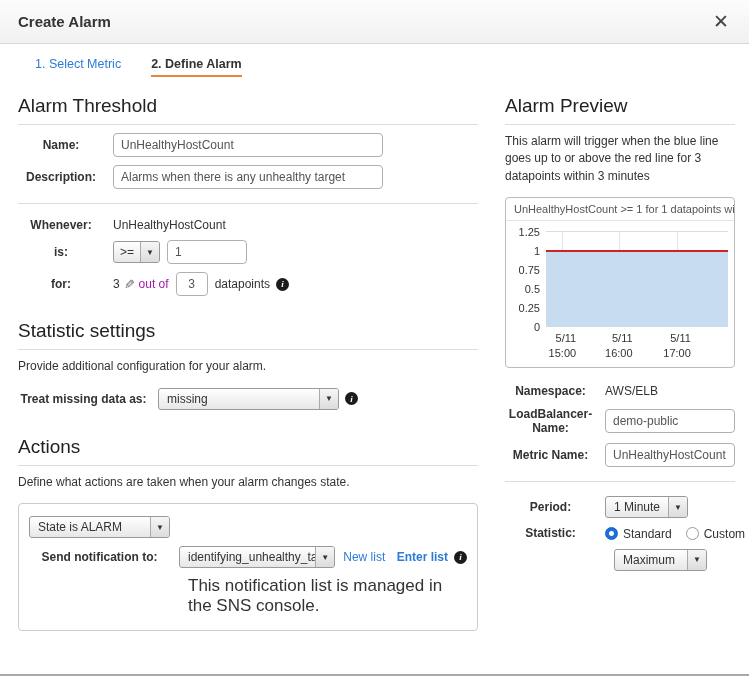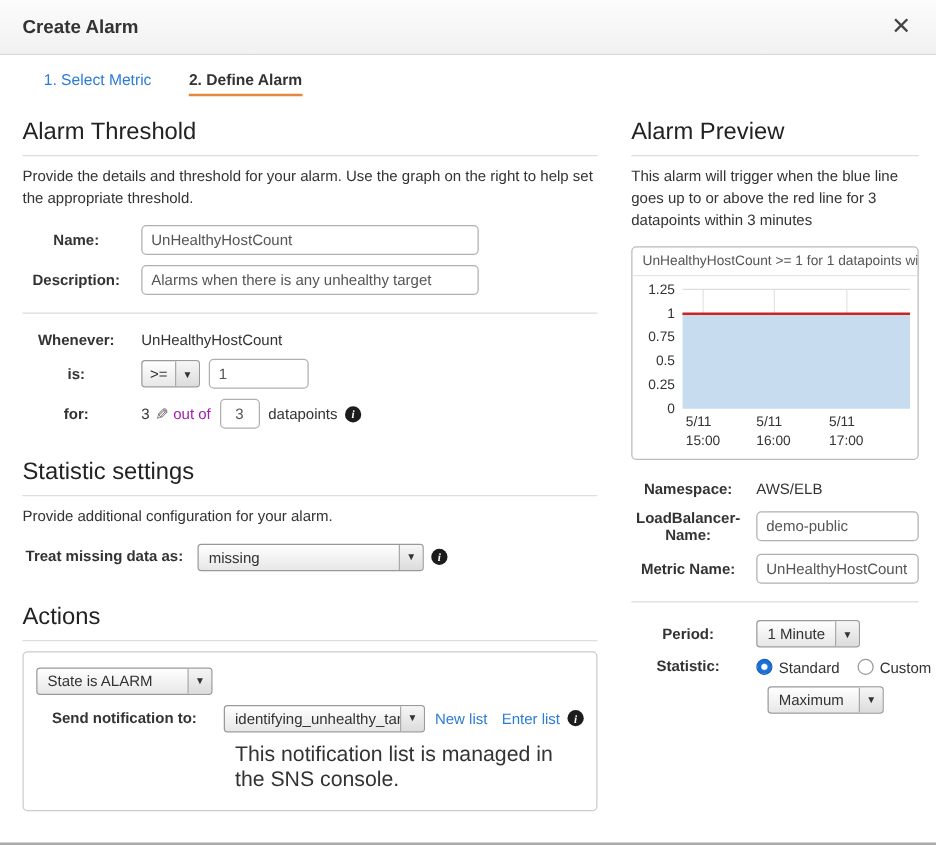--- a/index.html
+++ b/index.html
@@ -92,37 +92,37 @@
   
   .panel { border: 1px solid #ccc; border-radius: 4px; margin-bottom: 18px; }
   .panel-head {
     display: flex; justify-content: space-between; align-items: center;
     background: #f0f0f0; border-bottom: 1px solid #ddd; border-radius: 4px 4px 0 0;
     padding: 5px 10px; font-size: 12.5px; color: #333;
   }
   .panel-body { padding: 12px 10px 10px 10px; }
   .panel-body .lbl { width: 150px; }
   .links { margin-left: 8px; white-space: nowrap; font-size: 12px; }
-  .links a + a { margin-left: 8px; }
+  .links a + a { margin-left: 8px; font-weight: bold; }
   .sns-note { margin: 4px 0 4px 159px; font-size: 17px; }
 
   
   .chart-panel { border: 1px solid #bbb; border-radius: 4px; margin-bottom: 14px; }
   .chart-title {
     font-size: 11px; color: #555; padding: 5px 8px; border-bottom: 1px solid #e5e5e5;
     white-space: nowrap; overflow: hidden;
   }
   .chart-body { position: relative; height: 96px; margin: 10px 6px 0 40px; }
   .plot { position: absolute; inset: 0; border-top: 1px solid #ddd; }
   .gridline { position: absolute; top: 0; bottom: 0; width: 1px; background: #e4e4e4; }
   .fill { position: absolute; left: 0; right: 0; bottom: 0; background: var(--chart-fill); border-top: 1px solid var(--chart-line); }
   .threshold-line { position: absolute; left: 0; right: 0; height: 2px; background: var(--chart-red); }
   .ytick { position: absolute; right: 100%; transform: translateY(-50%); padding-right: 6px; font-size: 11px; color: #333; white-space: nowrap; }
   .xticks { position: relative; height: 34px; margin: 4px 6px 2px 40px; }
-  .xtick { position: absolute; transform: translateX(-50%); font-size: 11px; color: #333; text-align: left; white-space: pre-line; line-height: 1.35; }
+  .xtick { position: absolute; transform: translateX(-50%); font-size: 11px; color: #333; text-align: right; white-space: pre-line; line-height: 1.35; }
 
   
   .static-val { color: #333; }
   .radio { display: inline-flex; align-items: center; margin-right: 14px; cursor: pointer; }
   .radio .dot {
     width: 13px; height: 13px; border-radius: 50%; margin-right: 5px; flex: none;
     border: 1px solid #9a9a9a; background: #fff;
   }
   .radio.checked .dot {
     border-color: #1660c4;
@@ -140,21 +140,20 @@
 
 <div class="tabs">
   <span class="tab inactive">1. Select Metric</span>
   <span class="tab active">2. Define Alarm</span>
 </div>
 
 <div class="content">
 
   <div class="col-left">
     <h2 class="section">Alarm Threshold</h2>
-    <p class="desc">Provide the details and threshold for your alarm. Use the graph on the right to help set the appropriate threshold.</p>
 
     <div class="frow">
       <span class="lbl">Name:</span>
       <input class="txt w-name" value="UnHealthyHostCount" style="">
     </div>
     <div class="frow">
       <span class="lbl">Description:</span>
       <input class="txt w-name" value="Alarms when there is any unhealthy target" style="">
     </div>
 
@@ -190,20 +189,21 @@
     <div class="frow">
       <span class="lbl" style="width:140px">Treat missing data as:</span>
       <span class="select sel-missing">
         <span class="val">missing</span>
         <span class="caret">▼</span>
       </span>
       <span class="info-icon">i</span>
     </div>
 
     <h2 class="section" style="margin-top:26px">Actions</h2>
+    <p class="desc">Define what actions are taken when your alarm changes state.</p>
 
     <div class="panel">
       <div class="panel-body">
         <div class="frow">
           <span class="select sel-state">
             <span class="val">State is ALARM</span>
             <span class="caret">▼</span>
           </span>
         </div>
         <div class="frow">

